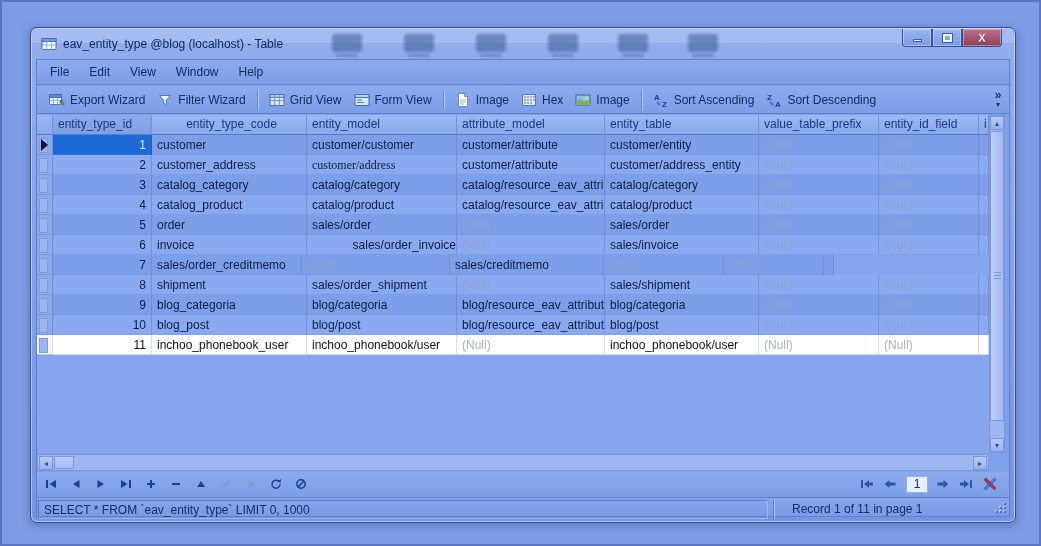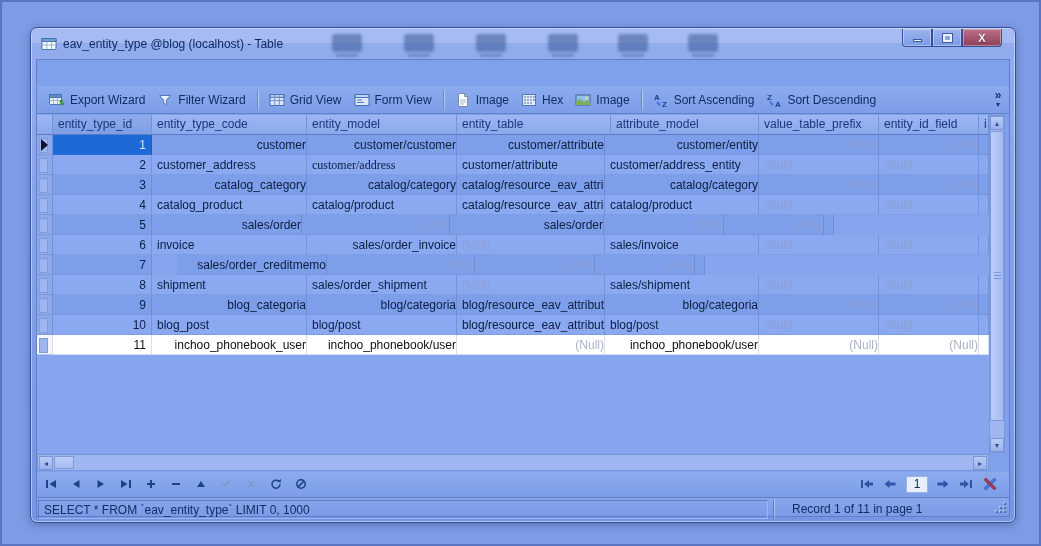--- a/index.html
+++ b/index.html
@@ -51,21 +51,21 @@
   
   .gridwrap { position:absolute; left:0; top:55px; width:952px; height:338px; overflow:hidden; background:#86a5ee; }
   .grid-header { display:flex; height:20px; }
   .hcell { height:20px; background:linear-gradient(#9db7f2,#8aa8ec); border-right:1px solid #7492d6; border-bottom:1px solid #5a7cc4;
     font-size:12px; color:#17397c; padding:2px 0 0 5px; white-space:nowrap; overflow:hidden; cursor:default; }
   .hcell.gutter { padding:0; background:linear-gradient(#9db7f2,#8aa8ec); }
   .hcell.sel { background:linear-gradient(#8fabec,#7e9ee6); }
   .grid-row { display:flex; height:20px; }
   .cell { height:20px; font-size:12px; color:#0b1e42; padding:2.5px 0 0 5px; white-space:nowrap; overflow:hidden;
     border-right:1px solid rgba(92,122,190,.45); border-bottom:1px solid rgba(100,130,200,.28); cursor:default; }
-  .row-a .cell { background:#7d9ee8;text-align:right; }
+  .row-a .cell { background:#7d9ee8; }
   .row-b .cell { background:#8aa9f0; }
   .grid-row.white .cell { background:#ffffff; color:#101010; border-right-color:#d8dde8; }
   .cell.num { text-align:right; padding-right:5px; padding-left:0; }
   .cell.null { color:#8da0d6; }
   .grid-row.white .cell.null { color:#a9b2c6; }
   .cell.selcell { background:#1d69d6 !important; color:#d6e5fa; border-right-color:#1a5ec2; }
   .gcell { background:#8ea9ea !important; position:relative; border-right:1px solid #7390d4; border-bottom:1px solid rgba(100,130,200,.45); padding:0; }
   .gcell::after { content:""; position:absolute; left:2px; top:3px; width:7px; height:13px; background:#9db6f2; border:1px solid #7f9bdc; }
   .grid-row.white .gcell { background:#f4f6fb !important; }
   .gcell .rowmarker { position:absolute; left:4px; top:4px; width:0; height:0; z-index:2;
@@ -152,20 +152,27 @@
             <span class="glyph-max"></span>
           </div>
         <div class="win-btn close">
             <span class="glyph-close">X</span>
           </div>
       </div>
     </div>
 
     <div class="client">
 
+      <div class="menubar" id="menubar">
+          <span class="menu-item">File</span>
+          <span class="menu-item">Edit</span>
+          <span class="menu-item">View</span>
+          <span class="menu-item">Window</span>
+          <span class="menu-item">Help</span>
+        </div>
 
       <div class="toolbar" id="toolbar">
           <button class="tb-btn">
             <span class="tb-ico">
               <svg viewBox="0 0 16 16">
                 <rect x="0.5" y="2.5" width="12" height="10" rx="1" fill="#e8f0fc" stroke="#4a6fae"></rect>
                 <rect x="0.5" y="2.5" width="12" height="3" fill="#5b8ad0" stroke="#4a6fae"></rect>
                 <path d="M0.5 8.5h12 M4.5 5.5v7 M8.5 5.5v7" stroke="#9ab4d8" fill="none"></path>
                 <path d="M10 12.5 v-3 h3 l-1 1 l2.4 2.4 l-1.4 1.4 l-2.4 -2.4 z" fill="#3fa03f" stroke="#1e6c1e" stroke-width="0.5" transform="translate(1,-1)"></path>
               </svg>
@@ -267,24 +274,24 @@
           <div class="tb-overflow">
           <span class="chev">»</span>
           <span class="drop">▾</span>
         </div>
       </div>
 
       <div class="gridwrap">
         <div class="grid-header" id="grid-header">
             <div class="hcell gutter" style="width: 16px;"></div>
             <div class="hcell sel" style="width: 99px;">entity_type_id</div>
-            <div class="hcell" style="width: 155px;">entity_type_code</div>
+            <div class="hcell" style="width: 155px; text-align: center;">entity_type_code</div>
             <div class="hcell" style="width: 150px;">entity_model</div>
+            <div class="hcell" style="width: 148px;">attribute_model</div>
             <div class="hcell" style="width: 154px;">entity_table</div>
-            <div class="hcell" style="width: 148px;">attribute_model</div>
             <div class="hcell" style="width: 120px;">value_table_prefix</div>
             <div class="hcell" style="width: 100px;">entity_id_field</div>
             <div class="hcell" style="width: 10px;">i</div>
           </div>
         <div id="grid-body">
             <div class="grid-row row-a">
               <div class="cell gcell" style="width: 16px;">
                 <span class="rowmarker"></span>
               </div>
               <div class="cell num selcell" style="width: 99px;">1</div>
@@ -325,20 +332,21 @@
               <div class="cell" style="width: 150px;">catalog/product</div>
               <div class="cell" style="width: 148px;">catalog/resource_eav_attrib</div>
               <div class="cell" style="width: 154px;">catalog/product</div>
               <div class="cell null" style="width: 120px;">(Null)</div>
               <div class="cell null" style="width: 100px;">(Null)</div>
               <div class="cell" style="width: 10px;"></div>
             </div>
             <div class="grid-row row-a">
               <div class="cell gcell" style="width: 16px;"></div>
               <div class="cell num" style="width: 99px;">5</div>
+              <div class="cell" style="width: 155px;">order</div>
               <div class="cell" style="width: 150px;">sales/order</div>
               <div class="cell null" style="width: 148px;">(Null)</div>
               <div class="cell" style="width: 154px;">sales/order</div>
               <div class="cell null" style="width: 120px;">(Null)</div>
               <div class="cell null" style="width: 100px;">(Null)</div>
               <div class="cell" style="width: 10px;"></div>
             </div>
             <div class="grid-row row-b">
               <div class="cell gcell" style="width: 16px;"></div>
               <div class="cell num" style="width: 99px;">6</div>
@@ -346,22 +354,23 @@
               <div class="cell" style="width: 150px; text-align: right;">sales/order_invoice</div>
               <div class="cell null" style="width: 148px;">(Null)</div>
               <div class="cell" style="width: 154px;">sales/invoice</div>
               <div class="cell null" style="width: 120px;">(Null)</div>
               <div class="cell null" style="width: 100px;">(Null)</div>
               <div class="cell" style="width: 10px;"></div>
             </div>
             <div class="grid-row row-a">
               <div class="cell gcell" style="width: 16px;"></div>
               <div class="cell num" style="width: 99px;">7</div>
-              <div class="cell" style="width: 150px; margin-left: 25px;">sales/order_creditmemo</div>
+              <div class="cell" style="width: 150px;">sales/order_creditmemo</div>
               <div class="cell null" style="width: 148px;">(Null)</div>
+              <div class="cell" style="width: 154px;">sales/creditmemo</div>
               <div class="cell null" style="width: 120px;">(Null)</div>
               <div class="cell null" style="width: 100px;">(Null)</div>
               <div class="cell" style="width: 10px;"></div>
             </div>
             <div class="grid-row row-b">
               <div class="cell gcell" style="width: 16px;"></div>
               <div class="cell num" style="width: 99px;">8</div>
               <div class="cell" style="width: 155px;">shipment</div>
               <div class="cell" style="width: 150px;">sales/order_shipment</div>
               <div class="cell null" style="width: 148px;">(Null)</div>

